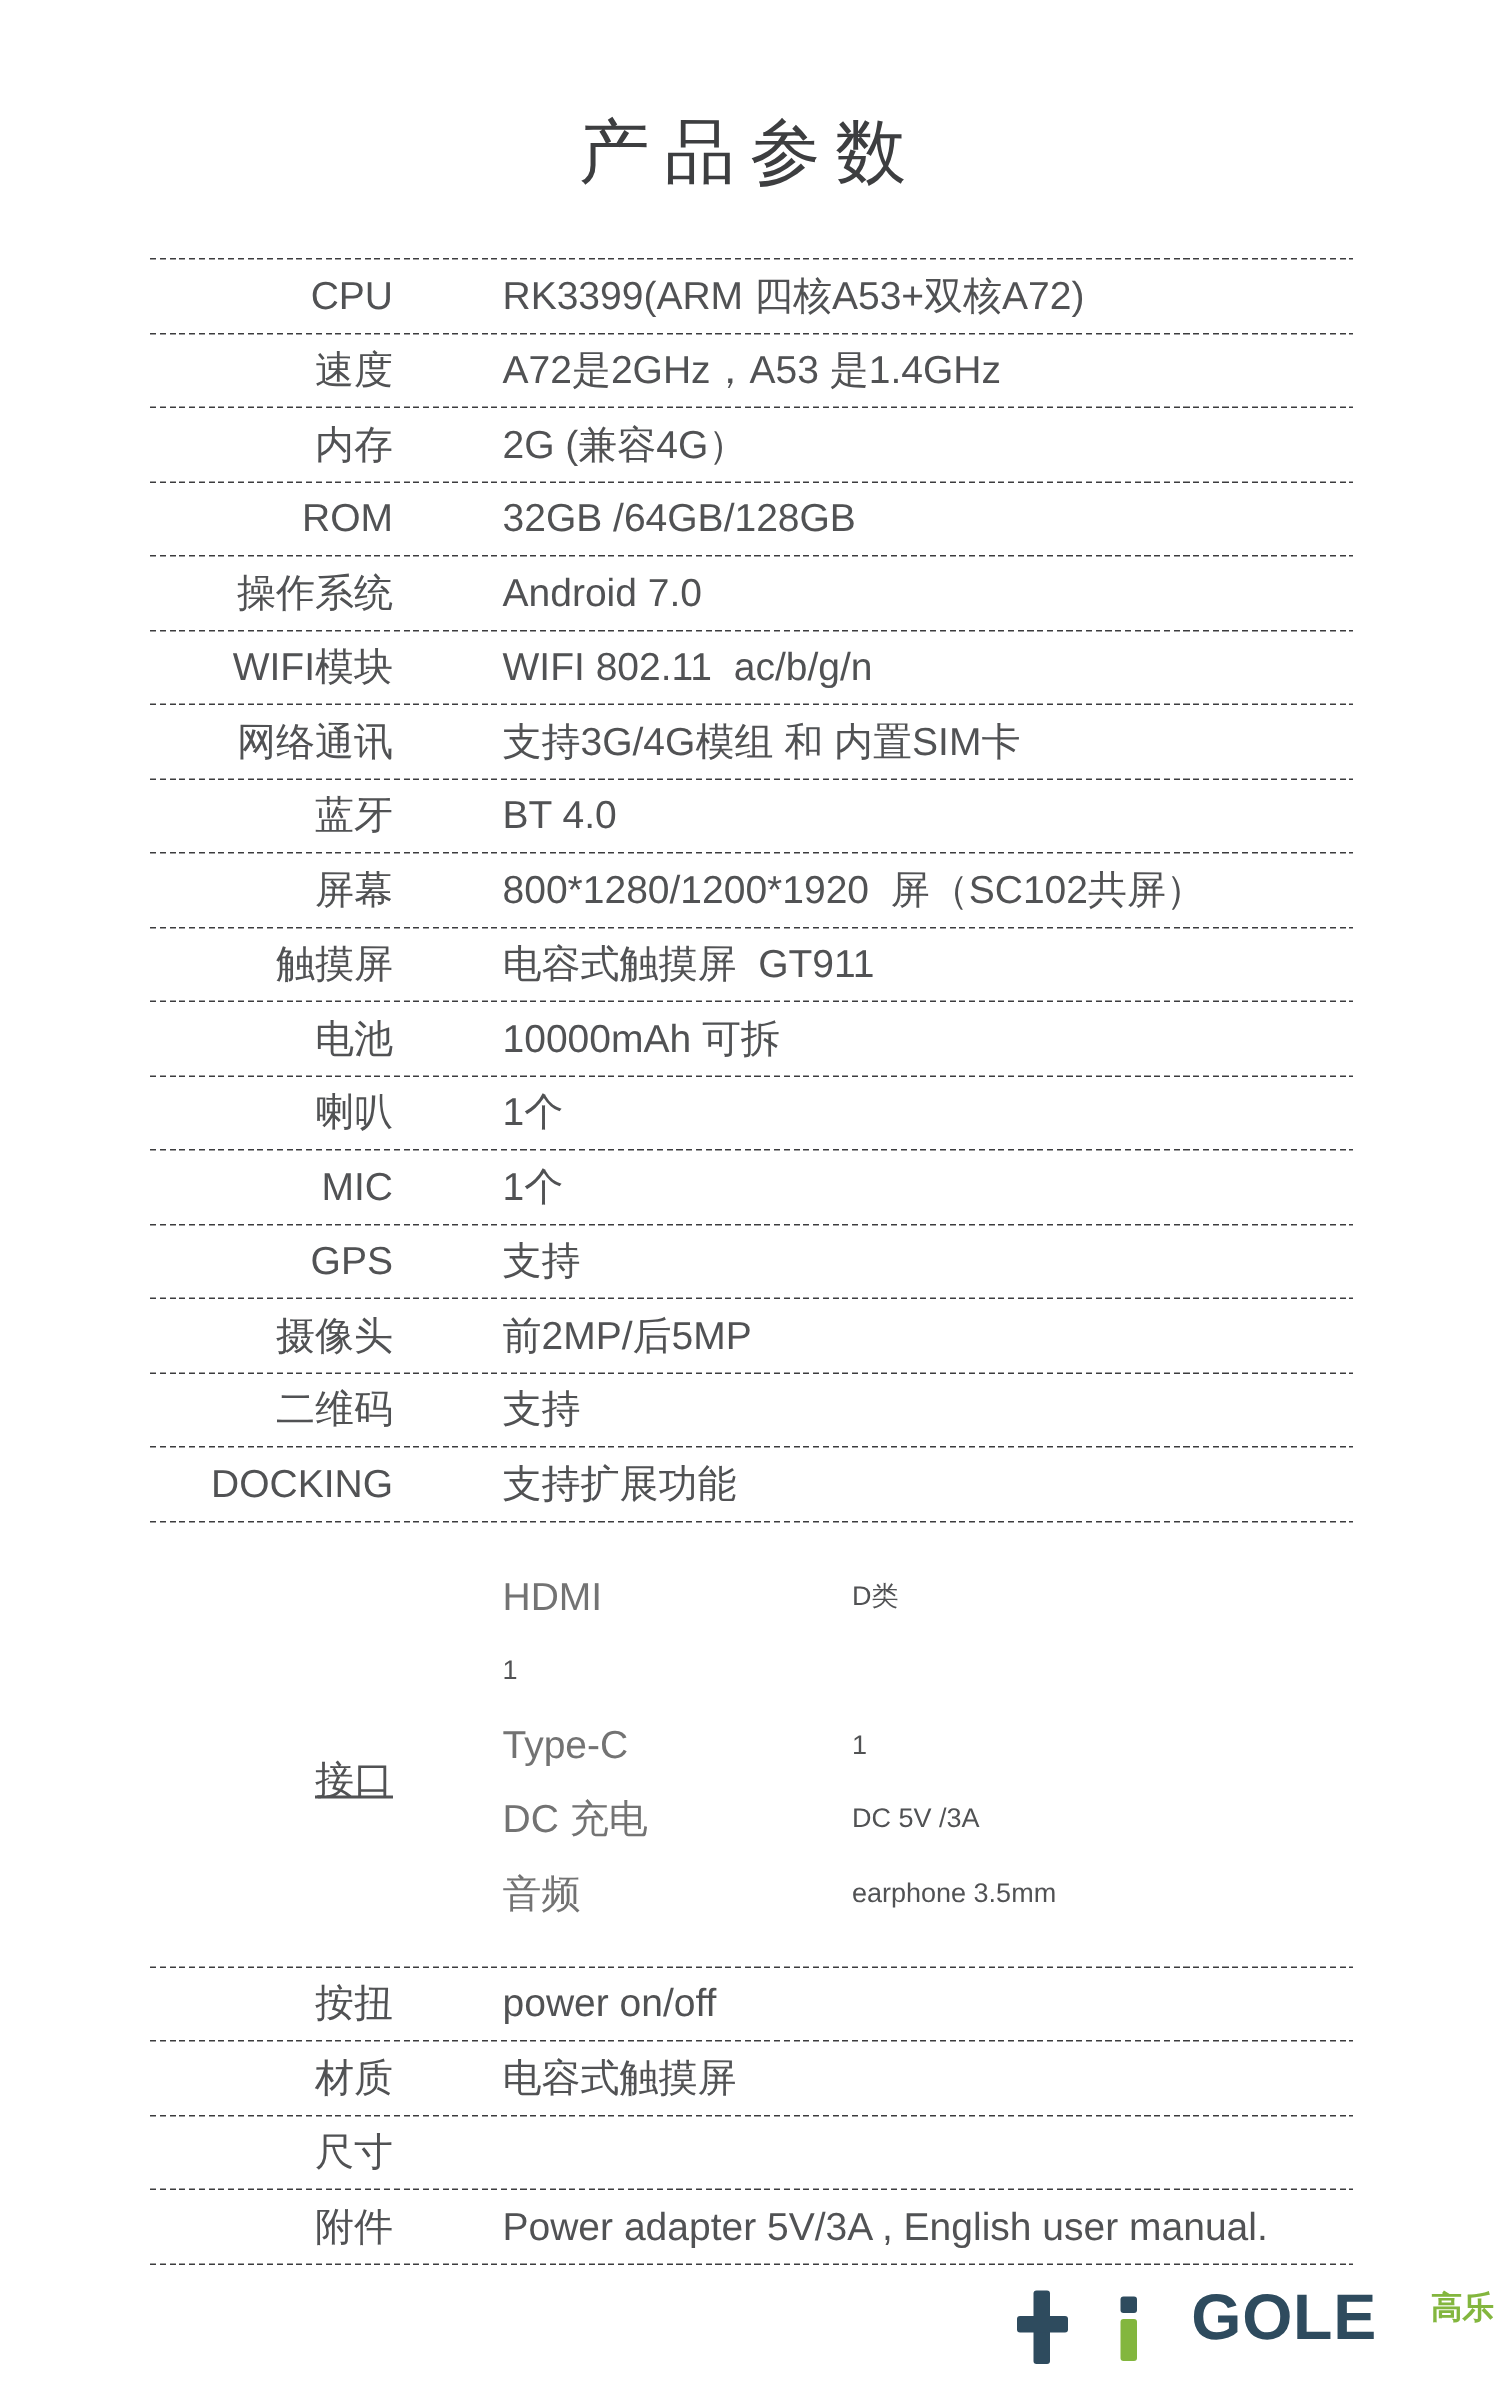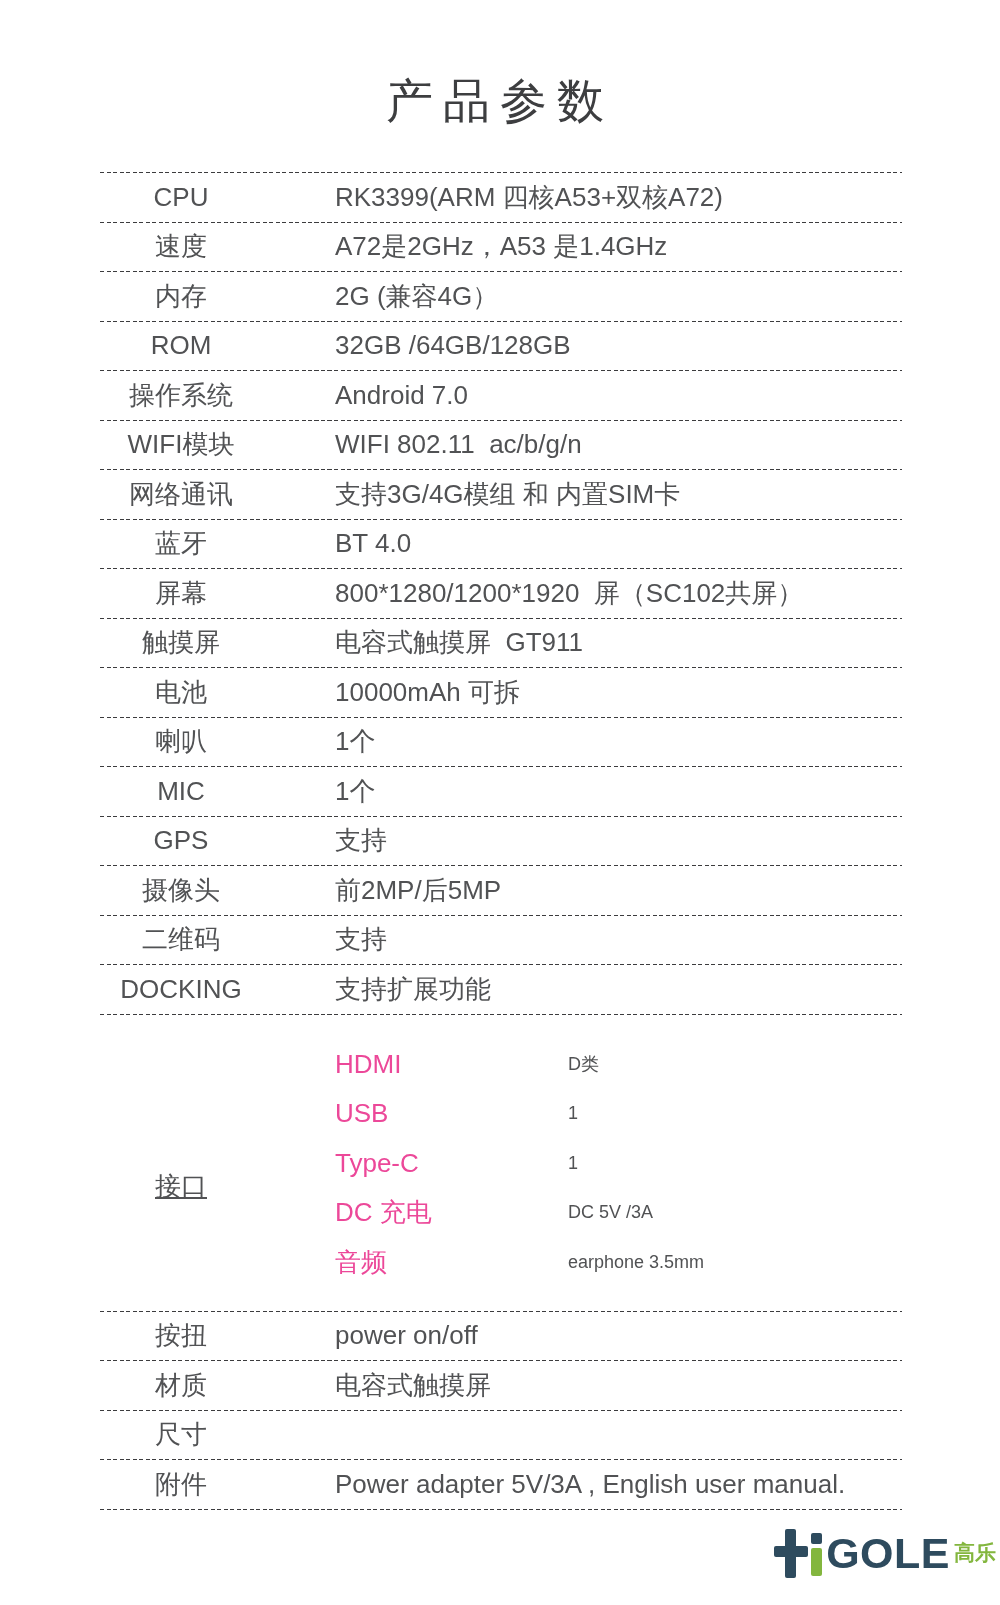--- a/index.html
+++ b/index.html
@@ -18,30 +18,30 @@
   .spec-table { position:absolute; top:172px; left:100px; width:802px; }
   .spec-table::before {
     content:""; display:block; height:1px;
     background:repeating-linear-gradient(to right,#3c3c3e 0px,#3c3c3e 4px,transparent 4px,transparent 6.5px);
   }
   .row { display:flex; align-items:center; height:49.5px; position:relative; }
   .row::after {
     content:""; position:absolute; left:0; right:0; bottom:0; height:1px;
     background:repeating-linear-gradient(to right,#3c3c3e 0px,#3c3c3e 4px,transparent 4px,transparent 6.5px);
   }
-  .lbl { flex:none; width:162px; text-align:center; font-size:26px; line-height:1.15; color:#515254; }
+  .lbl { flex:none; width:162px; text-align:right; font-size:26px; line-height:1.15; color:#515254; }
   .val { padding-left:73px; font-size:26px; line-height:1.15; color:#515254; white-space:pre-wrap; }
   .iface { height:297px; }
   .iface-lbl { transform:translateY(24px);text-decoration:underline; }
   .iface-list { flex:1; display:flex; flex-direction:column; padding-left:73px; }
   .iface-row { display:flex; align-items:center; height:49.5px; }
-  .iname { flex:none; width:233px; font-size:26px; color:#ec4899; white-space:pre-wrap; }
+  .iname { flex:none; width:233px; font-size:26px; color:#737373; white-space:pre-wrap; }
   .ival { font-size:18px; color:#515254; white-space:pre-wrap; }
 
-  .logo { position:absolute; top:1527px; right:4px; height:52px; display:flex; align-items:center; }
+  .logo { position:absolute; top:1527px; right:4px; height:52px; display:flex; align-items:flex-start;gap:32px; }
   .logo-cross { position:relative; width:34px; height:49px; margin-right:3px; }
   .logo-cross .vbar { position:absolute; left:11px; top:0; width:11px; height:49px; background:var(--navy); border-radius:2px; }
   .logo-cross .hbar { position:absolute; left:0; top:17px; width:34px; height:11px; background:var(--navy); border-radius:2px; }
   .logo-i { position:relative; width:11px; height:49px; margin-right:4px; }
   .logo-i .idot { position:absolute; top:4px; left:0; width:11px; height:11px; background:var(--navy); border-radius:2px; }
   .logo-i .istem { position:absolute; bottom:2px; left:0; width:11px; height:28px; background:var(--green); border-radius:2px; }
   .logo-text { font-size:43px; font-weight:bold; color:var(--navy); line-height:36px; letter-spacing:0.5px; }
   .logo-cn { font-size:21px; font-weight:bold; color:var(--green); margin-left:4px; line-height:1.1; }
 </style>
 </head>
@@ -121,21 +121,20 @@
   </div>
 
   <div class="row iface">
     <div class="lbl iface-lbl">接口</div>
     <div class="iface-list">
       <div class="iface-row">
         <div class="iname">HDMI</div>
         <div class="ival">D类</div>
       </div>
       <div class="iface-row">
-        <div class="iname">USB</div>
         <div class="ival">1</div>
       </div>
       <div class="iface-row">
         <div class="iname">Type-C</div>
         <div class="ival">1</div>
       </div>
       <div class="iface-row">
         <div class="iname">DC 充电</div>
         <div class="ival">DC 5V /3A</div>
       </div>

